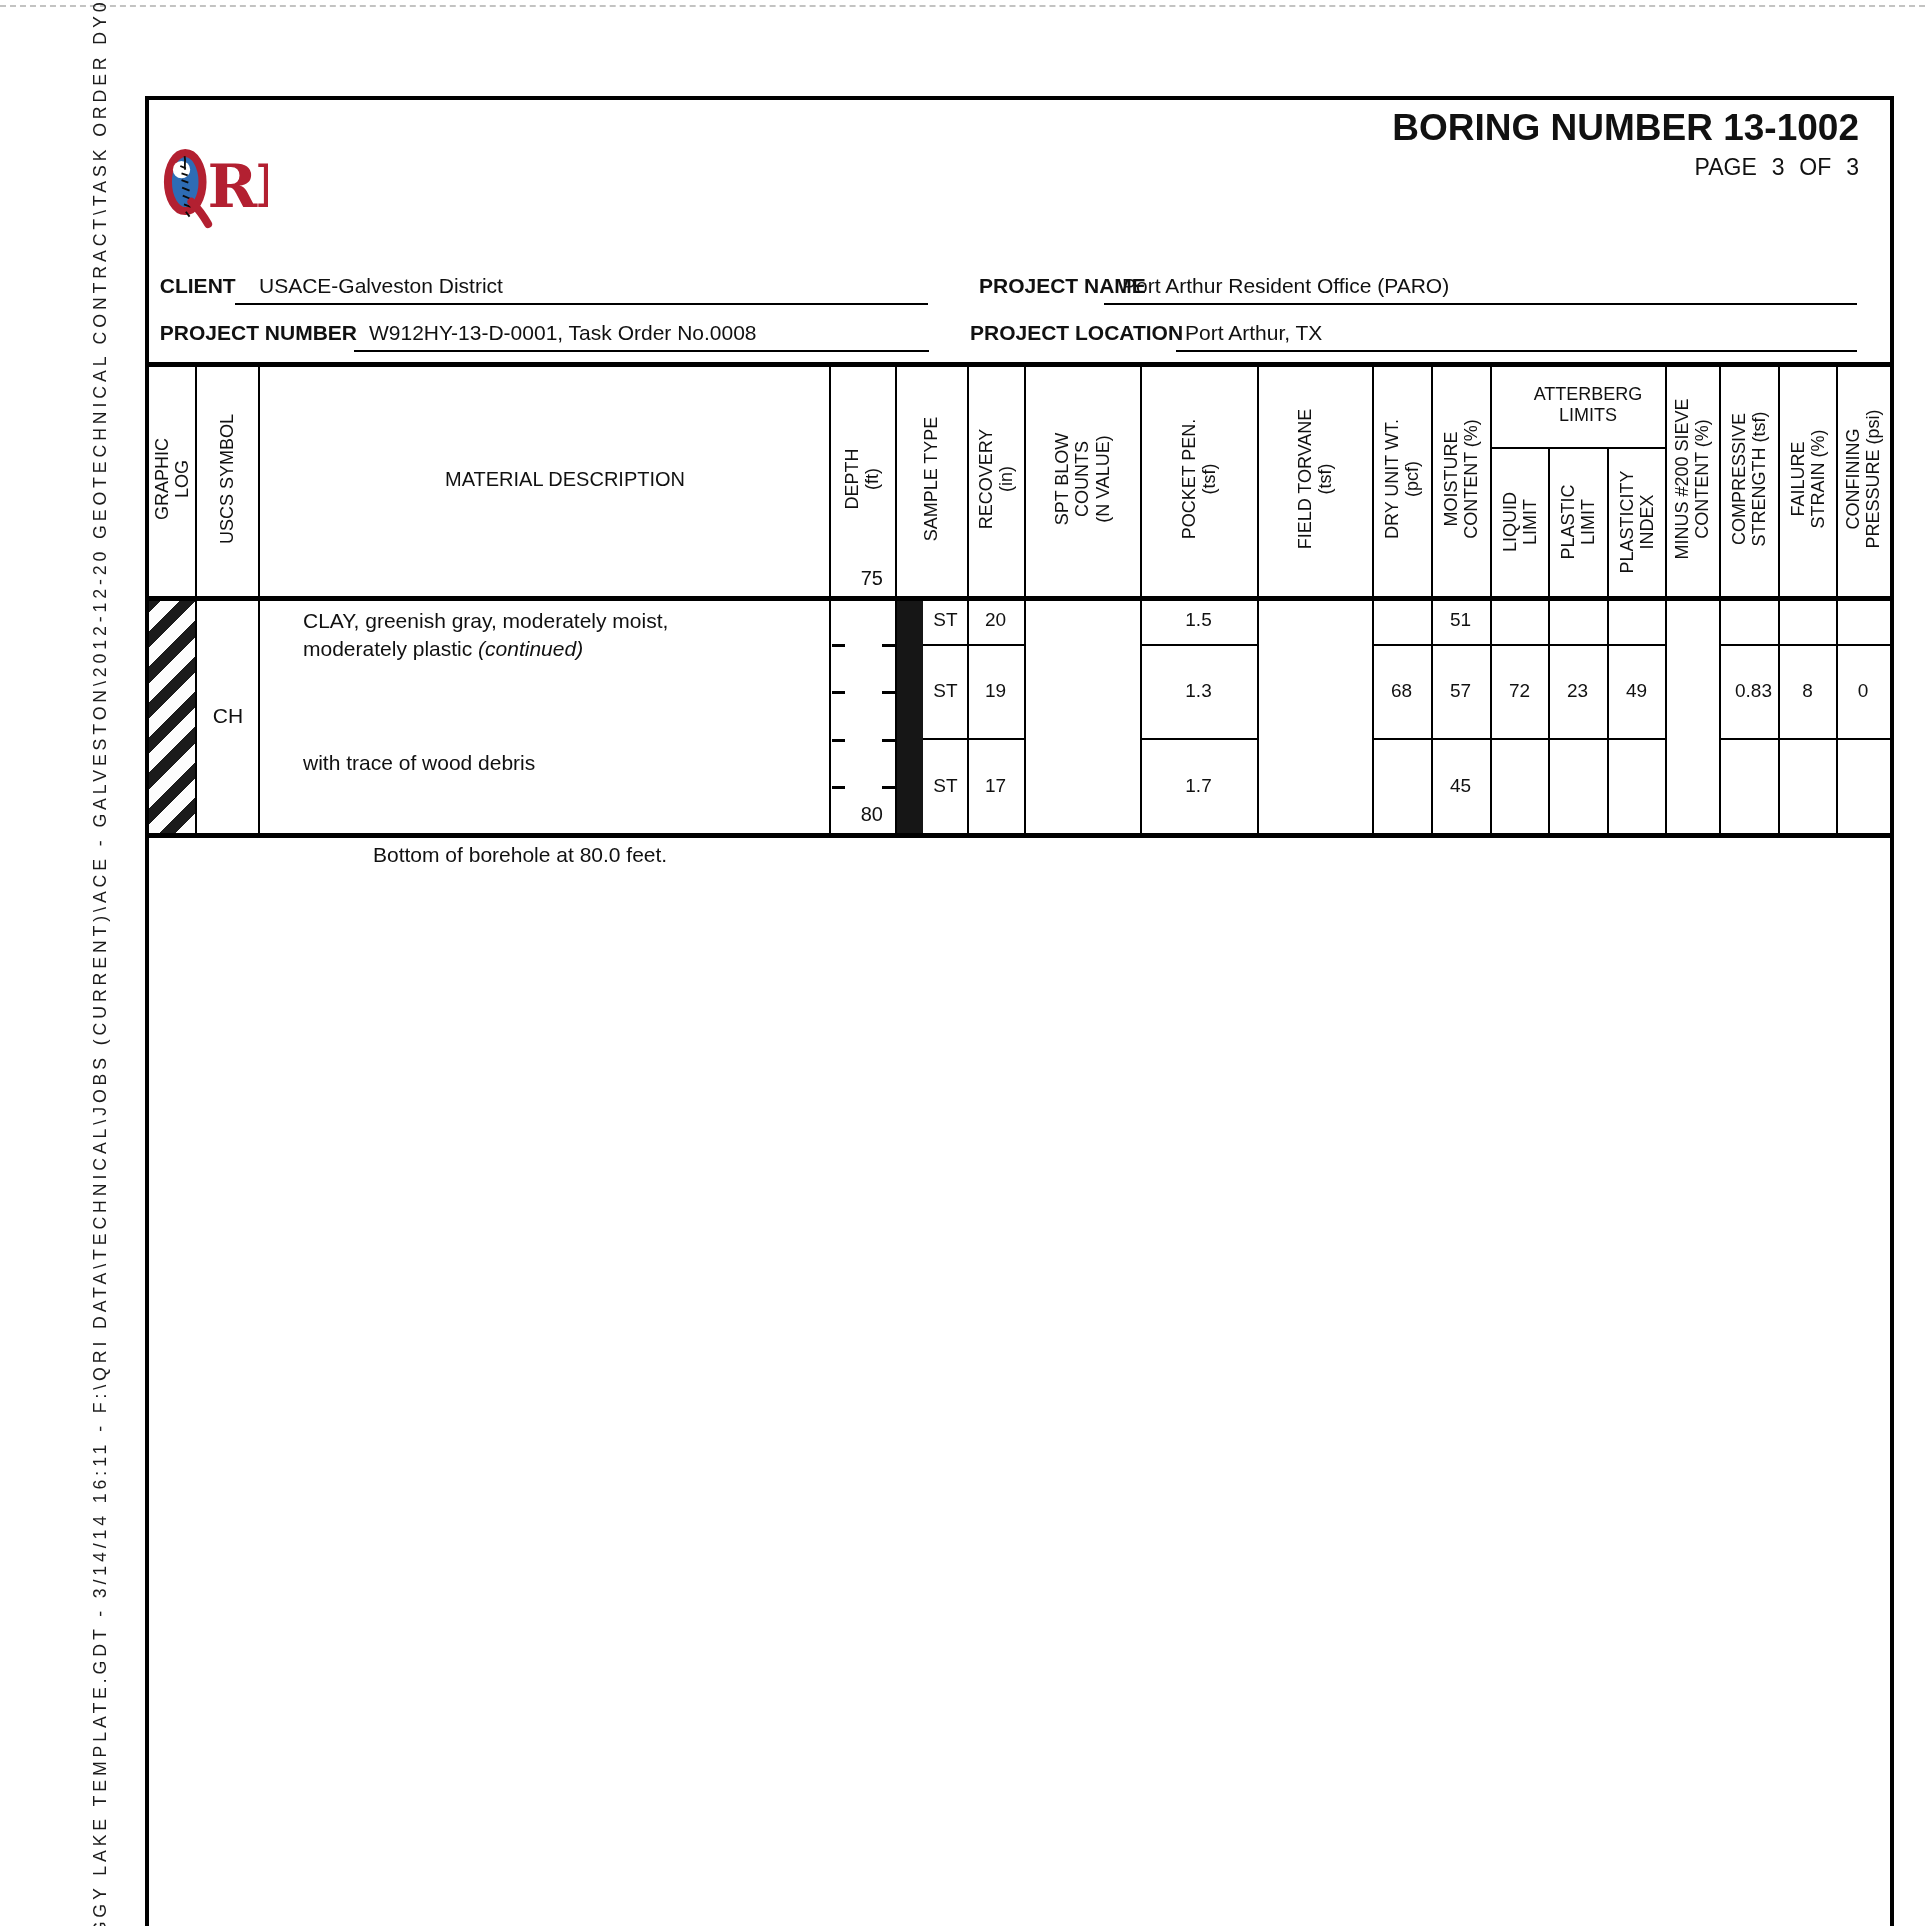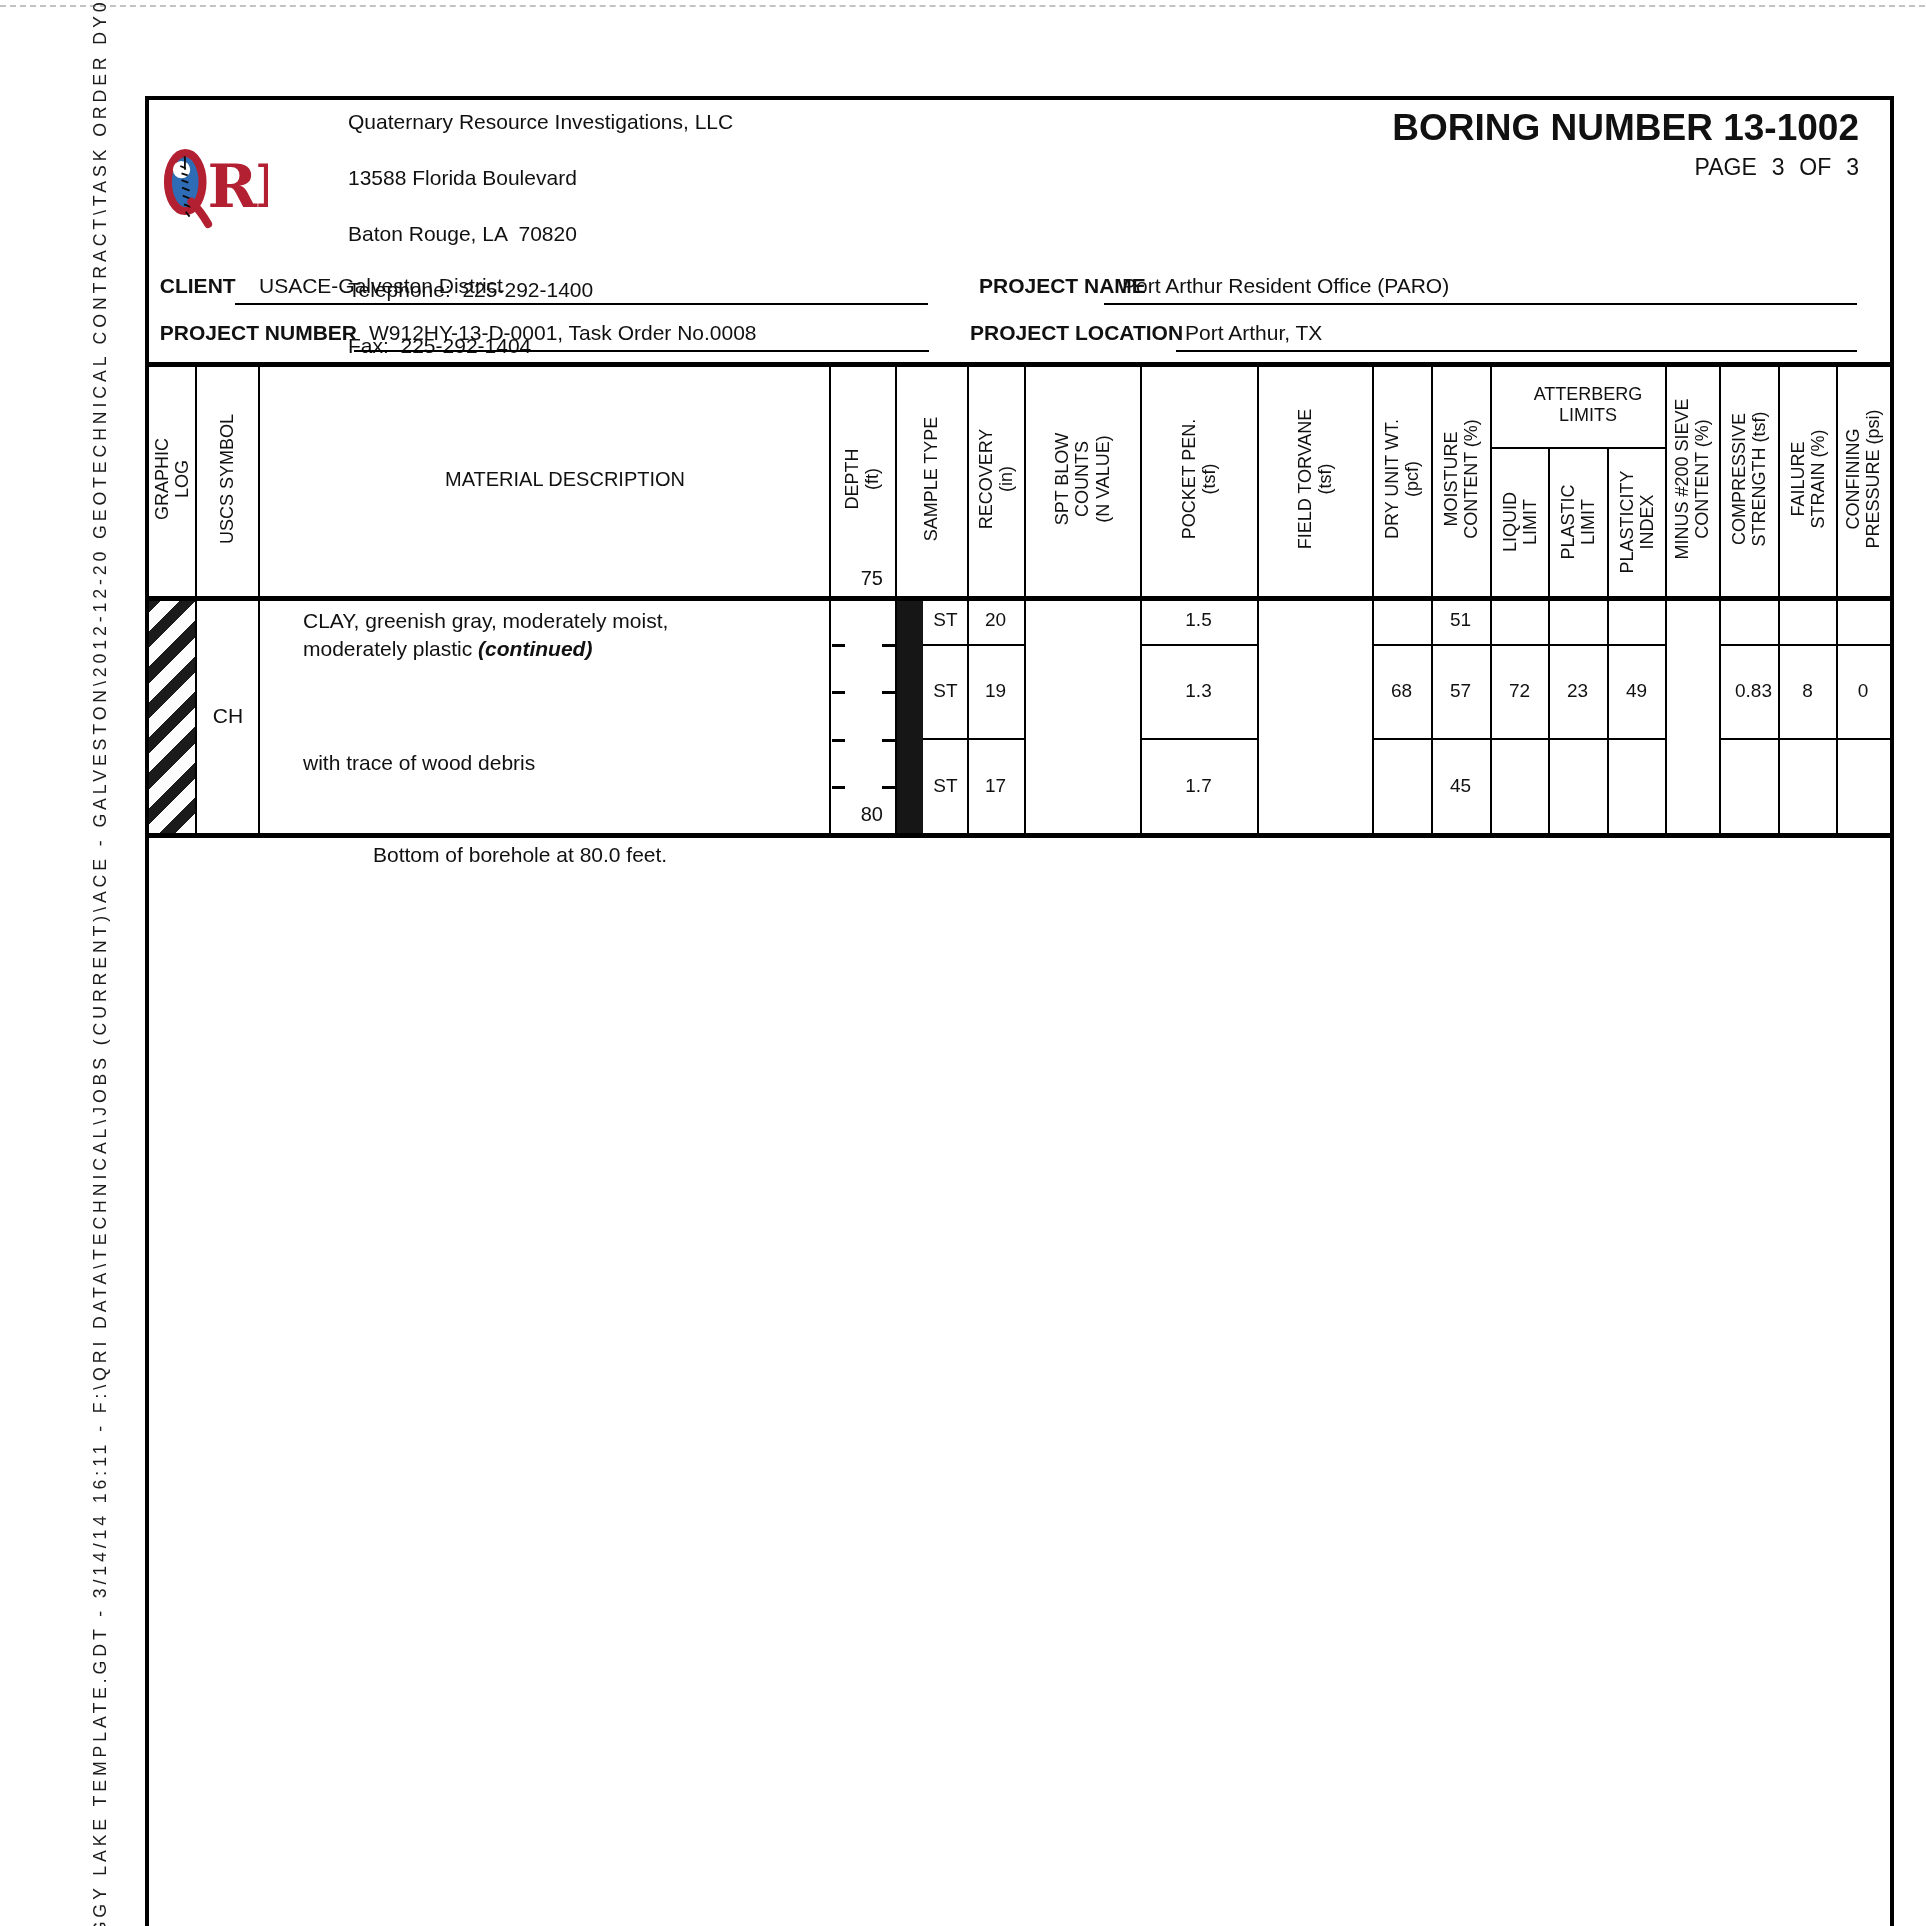--- a/index.html
+++ b/index.html
@@ -29,21 +29,21 @@
   .htext{position:absolute;left:0;top:0;right:0;bottom:0;display:flex;
          align-items:center;justify-content:center;text-align:center;
          white-space:pre-line;line-height:1.15;}
   .hatch{position:absolute;left:0;top:496px;width:46px;height:237px;
          background:repeating-linear-gradient(135deg,#1b1b1b 0 11.6px,#fdfdfd 11.6px 25px);}
   .bar{position:absolute;left:746px;top:496px;width:28px;height:237px;background:#161616;}
   .dval{position:absolute;display:flex;align-items:center;justify-content:center;
         font-size:19px;}
   .depthnum{position:absolute;width:54px;text-align:right;font-size:20px;}
   .desc{position:absolute;left:154px;font-size:21px;line-height:28px;white-space:nowrap;}
-  .it{font-style:italic;font-weight:bold;}
+  .it{font-style:italic;}
   .uscs{position:absolute;left:48px;top:593px;width:62px;height:46px;display:flex;
         align-items:center;justify-content:center;font-size:21px;}
   .botnote{position:absolute;left:224px;top:743px;font-size:21px;white-space:nowrap;}
 </style>
 </head>
 <body>
 
 <div class="page">
 
   <div class="scan-dash"></div>
@@ -53,25 +53,20 @@
   <div class="bbox">
 
     <svg class="logo" viewBox="0 0 170 132" preserveAspectRatio="xMinYMid meet">
       <ellipse cx="36" cy="58" rx="28" ry="47" fill="#2e6cb5" stroke="#b32031" stroke-width="13"></ellipse>
       <circle cx="30" cy="38" r="14" fill="#ffffff"></circle>
       <path d="M35 16 c2 10 -1 14 1 22 m-8 -6 l9 4 m-7 8 l10 3 m-10 8 l11 4 m-10 8 l12 5 m-11 8 l12 5 m-10 9 l11 4 m-8 8 l6 8" stroke="#0a0a0a" stroke-width="3" fill="none"></path>
       <path d="M46 90 C56 100 64 110 73 126" stroke="#b32031" stroke-width="13" stroke-linecap="round" fill="none"></path>
       <text x="72" y="99" font-family="'DejaVu Serif',serif" font-weight="bold" font-size="97" fill="#b32031" letter-spacing="-3">RI</text>
     </svg>
 
-    <div class="company"><span>Quaternary Resource Investigations, LLC</span><br>
-<span>13588 Florida Boulevard</span><br>
-<span>Baton Rouge, LA  70820</span><br>
-<span>Telephone:  225-292-1400</span><br>
-<span>Fax:  225-292-1404</span></div>
 
     <div class="boring">BORING NUMBER 13-1002</div>
     <div class="pagelab">PAGE 3 OF 3</div>
 
     <div class="flabel" style="left:10.8px;top:174px;">CLIENT</div>
     <div class="fvalue" style="left:110px;top:174px;">USACE-Galveston District</div>
     <div class="uline" style="left:86px;top:203px;width:693px;"></div>
 
     <div class="flabel" style="left:821px;top:174px;margin-left:9px;">PROJECT NAME</div>
     <div class="fvalue" style="left:973px;top:174px;">Port Arthur Resident Office (PARO)</div>

